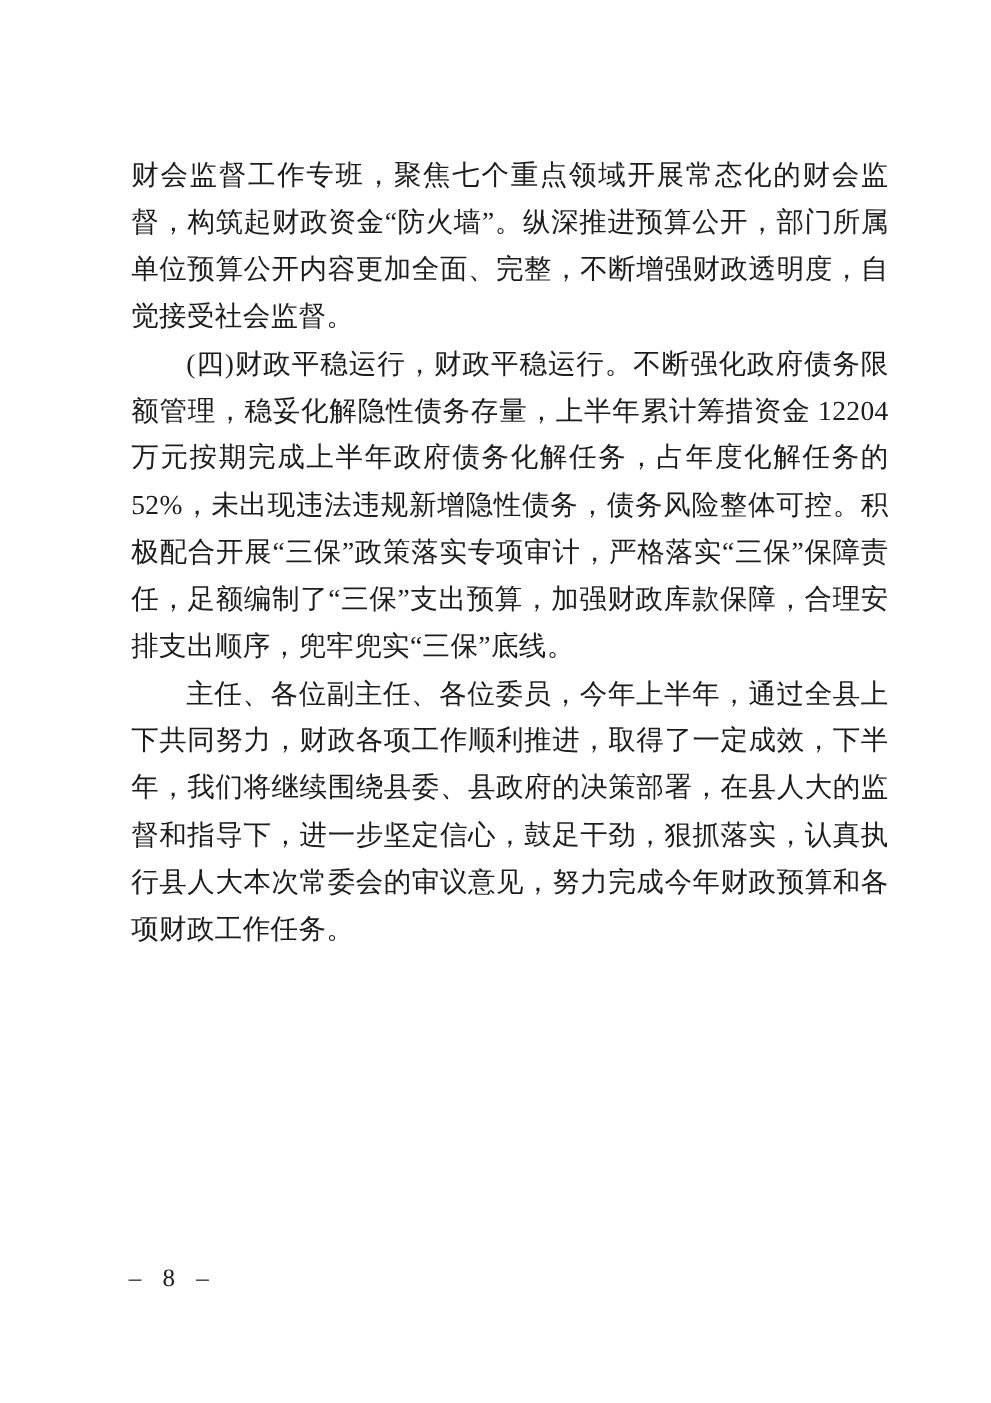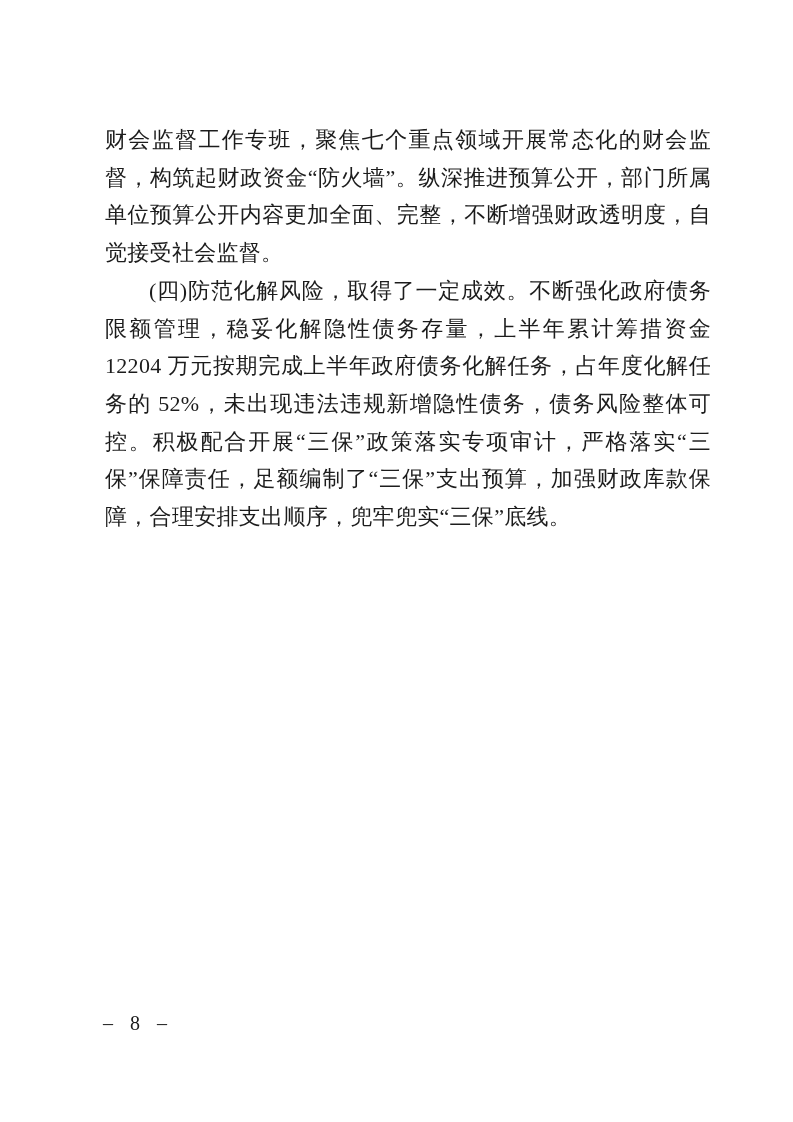--- a/index.html
+++ b/index.html
@@ -52,20 +52,21 @@
 </style>
 </head>
 <body>
 
 <div class="page">
 
   <div class="text-block">
 
     <p class="para">财会监督工作专班，聚焦七个重点领域开展常态化的财会监督，构筑起财政资金“防火墙”。纵深推进预算公开，部门所属单位预算公开内容更加全面、完整，不断增强财政透明度，自觉接受社会监督。</p>
 
-    <p class="para indented"><span class="sec-heading">(四)防范化解风险，取得了一定成效。</span><span>不断强化政府债务限额管理，稳妥化解隐性债务存量，上半年累计筹措资金 12204 万元按期完成上半年政府债务化解任务，占年度化解任务的 52%，未出现违法违规新增隐性债务，债务风险整体可控。积极配合开展“三保”政策落实专项审计，严格落实“三保”保障责任，足额编制了“三保”支出预算，加强财政库款保障，合理安排支出顺序，兜牢兜实“三保”底线。</span></p>
+    <p class="para indented"><span class="sec-heading">(四)财政平稳运行，财政平稳运行。</span><span>不断强化政府债务限额管理，稳妥化解隐性债务存量，上半年累计筹措资金 12204 万元按期完成上半年政府债务化解任务，占年度化解任务的 52%，未出现违法违规新增隐性债务，债务风险整体可控。积极配合开展“三保”政策落实专项审计，严格落实“三保”保障责任，足额编制了“三保”支出预算，加强财政库款保障，合理安排支出顺序，兜牢兜实“三保”底线。</span></p>
 
+    <p class="para indented">主任、各位副主任、各位委员，今年上半年，通过全县上下共同努力，财政各项工作顺利推进，取得了一定成效，下半年，我们将继续围绕县委、县政府的决策部署，在县人大的监督和指导下，进一步坚定信心，鼓足干劲，狠抓落实，认真执行县人大本次常委会的审议意见，努力完成今年财政预算和各项财政工作任务。</p>
 
   </div>
 
   <div class="footer-page-number">– 8 –</div>
 
 </div>
 
 </body></html>

